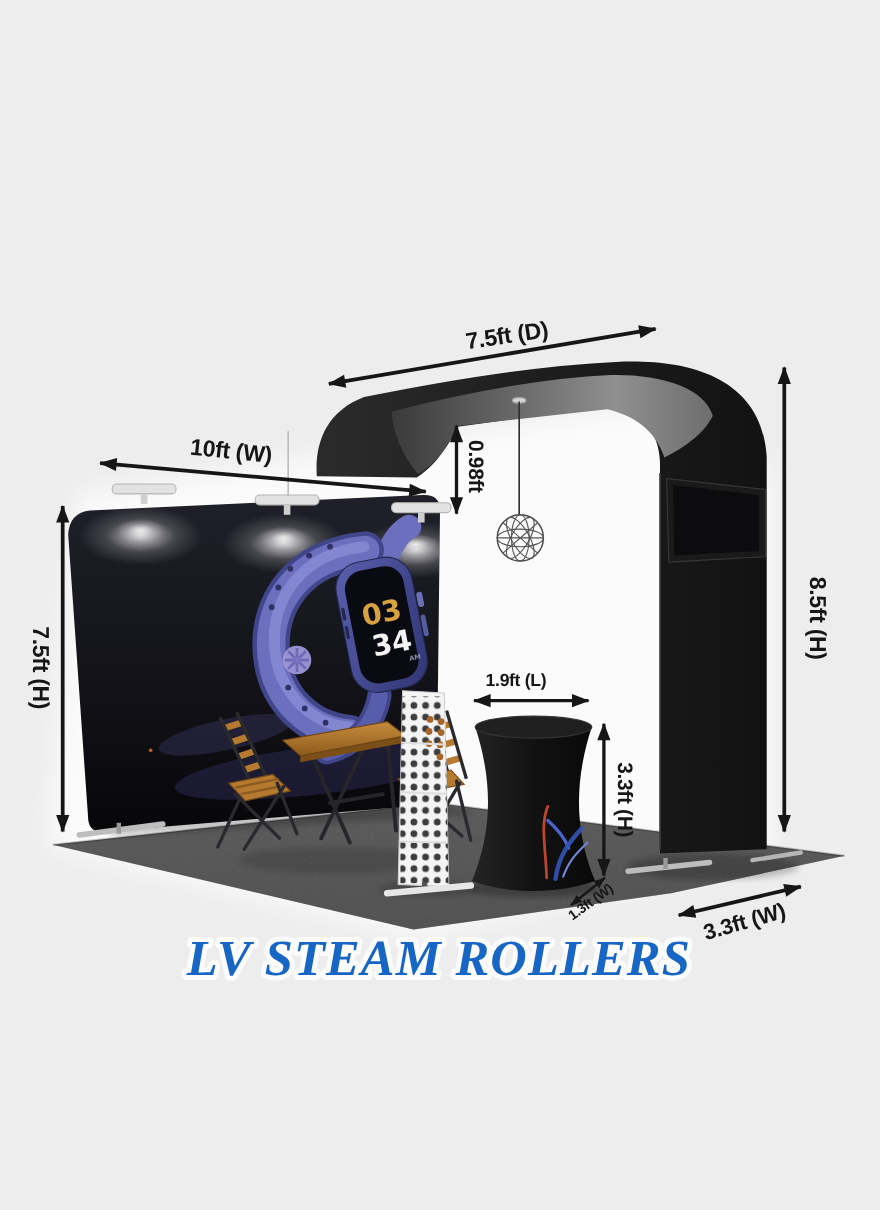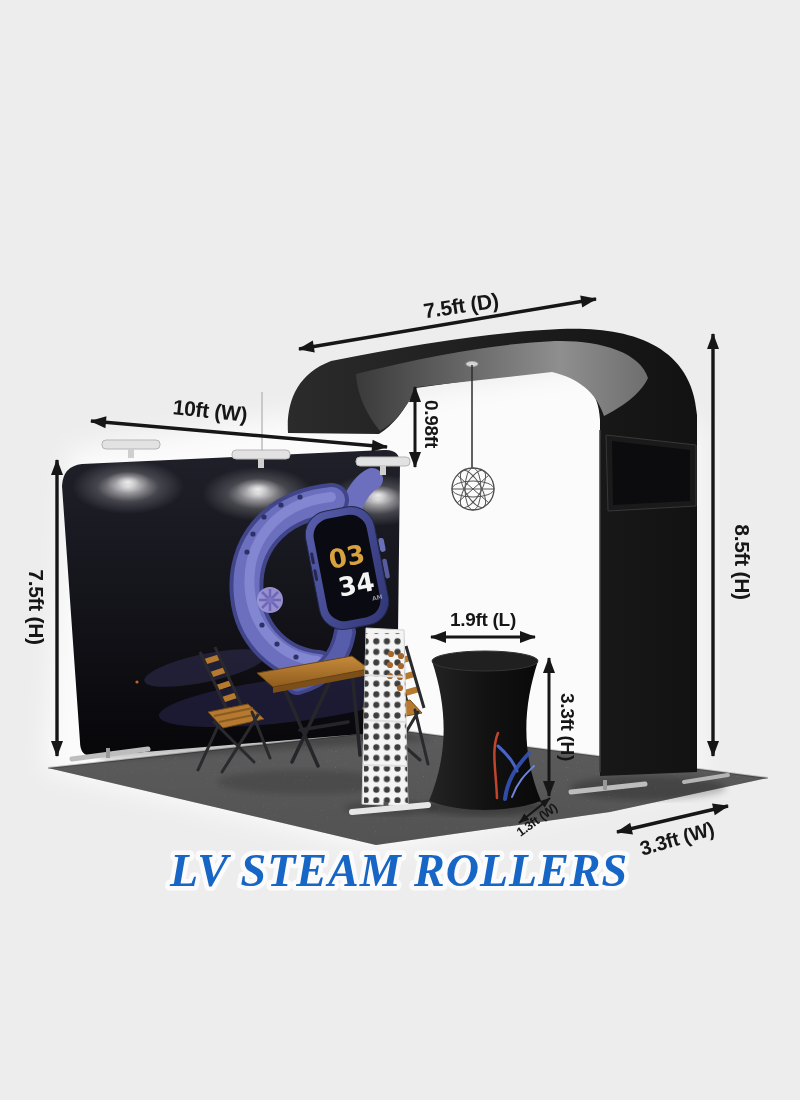--- a/index.html
+++ b/index.html
@@ -289,18 +289,18 @@
   </g>
 
   <text class="brand-text" x="399" y="886">LV STEAM ROLLERS</text>
 </svg>
 
 <div class="dim" style="left:461px;top:306px;--r:-8.5deg;font-size:21px">7.5ft (D)</div>
 <div class="dim" style="left:210px;top:411px;--r:6deg;font-size:21px">10ft (W)</div>
 <div class="dim" style="left:431px;top:424px;--r:90deg;font-size:19px">0.98ft</div>
 <div class="dim" style="left:742px;top:562px;--r:90deg;font-size:21px">8.5ft (H)</div>
 <div class="dim" style="left:36px;top:607px;--r:90deg;font-size:21px">7.5ft (H)</div>
-<div class="dim" style="left:483px;top:620px;font-size:19px">1.9ft (L)</div>
+<div class="dim" style="left:469px;top:620px;font-size:16px">1.9ft (L)</div>
 <div class="dim" style="left:567px;top:727px;--r:90deg;font-size:19px">3.3ft (H)</div>
 <div class="dim" style="left:537px;top:820px;--r:-36deg;font-size:12.5px">1.3ft (W)</div>
 <div class="dim" style="left:677px;top:839px;--r:-16deg;font-size:20px">3.3ft (W)</div>
 
 </div>
 
 </body></html>

